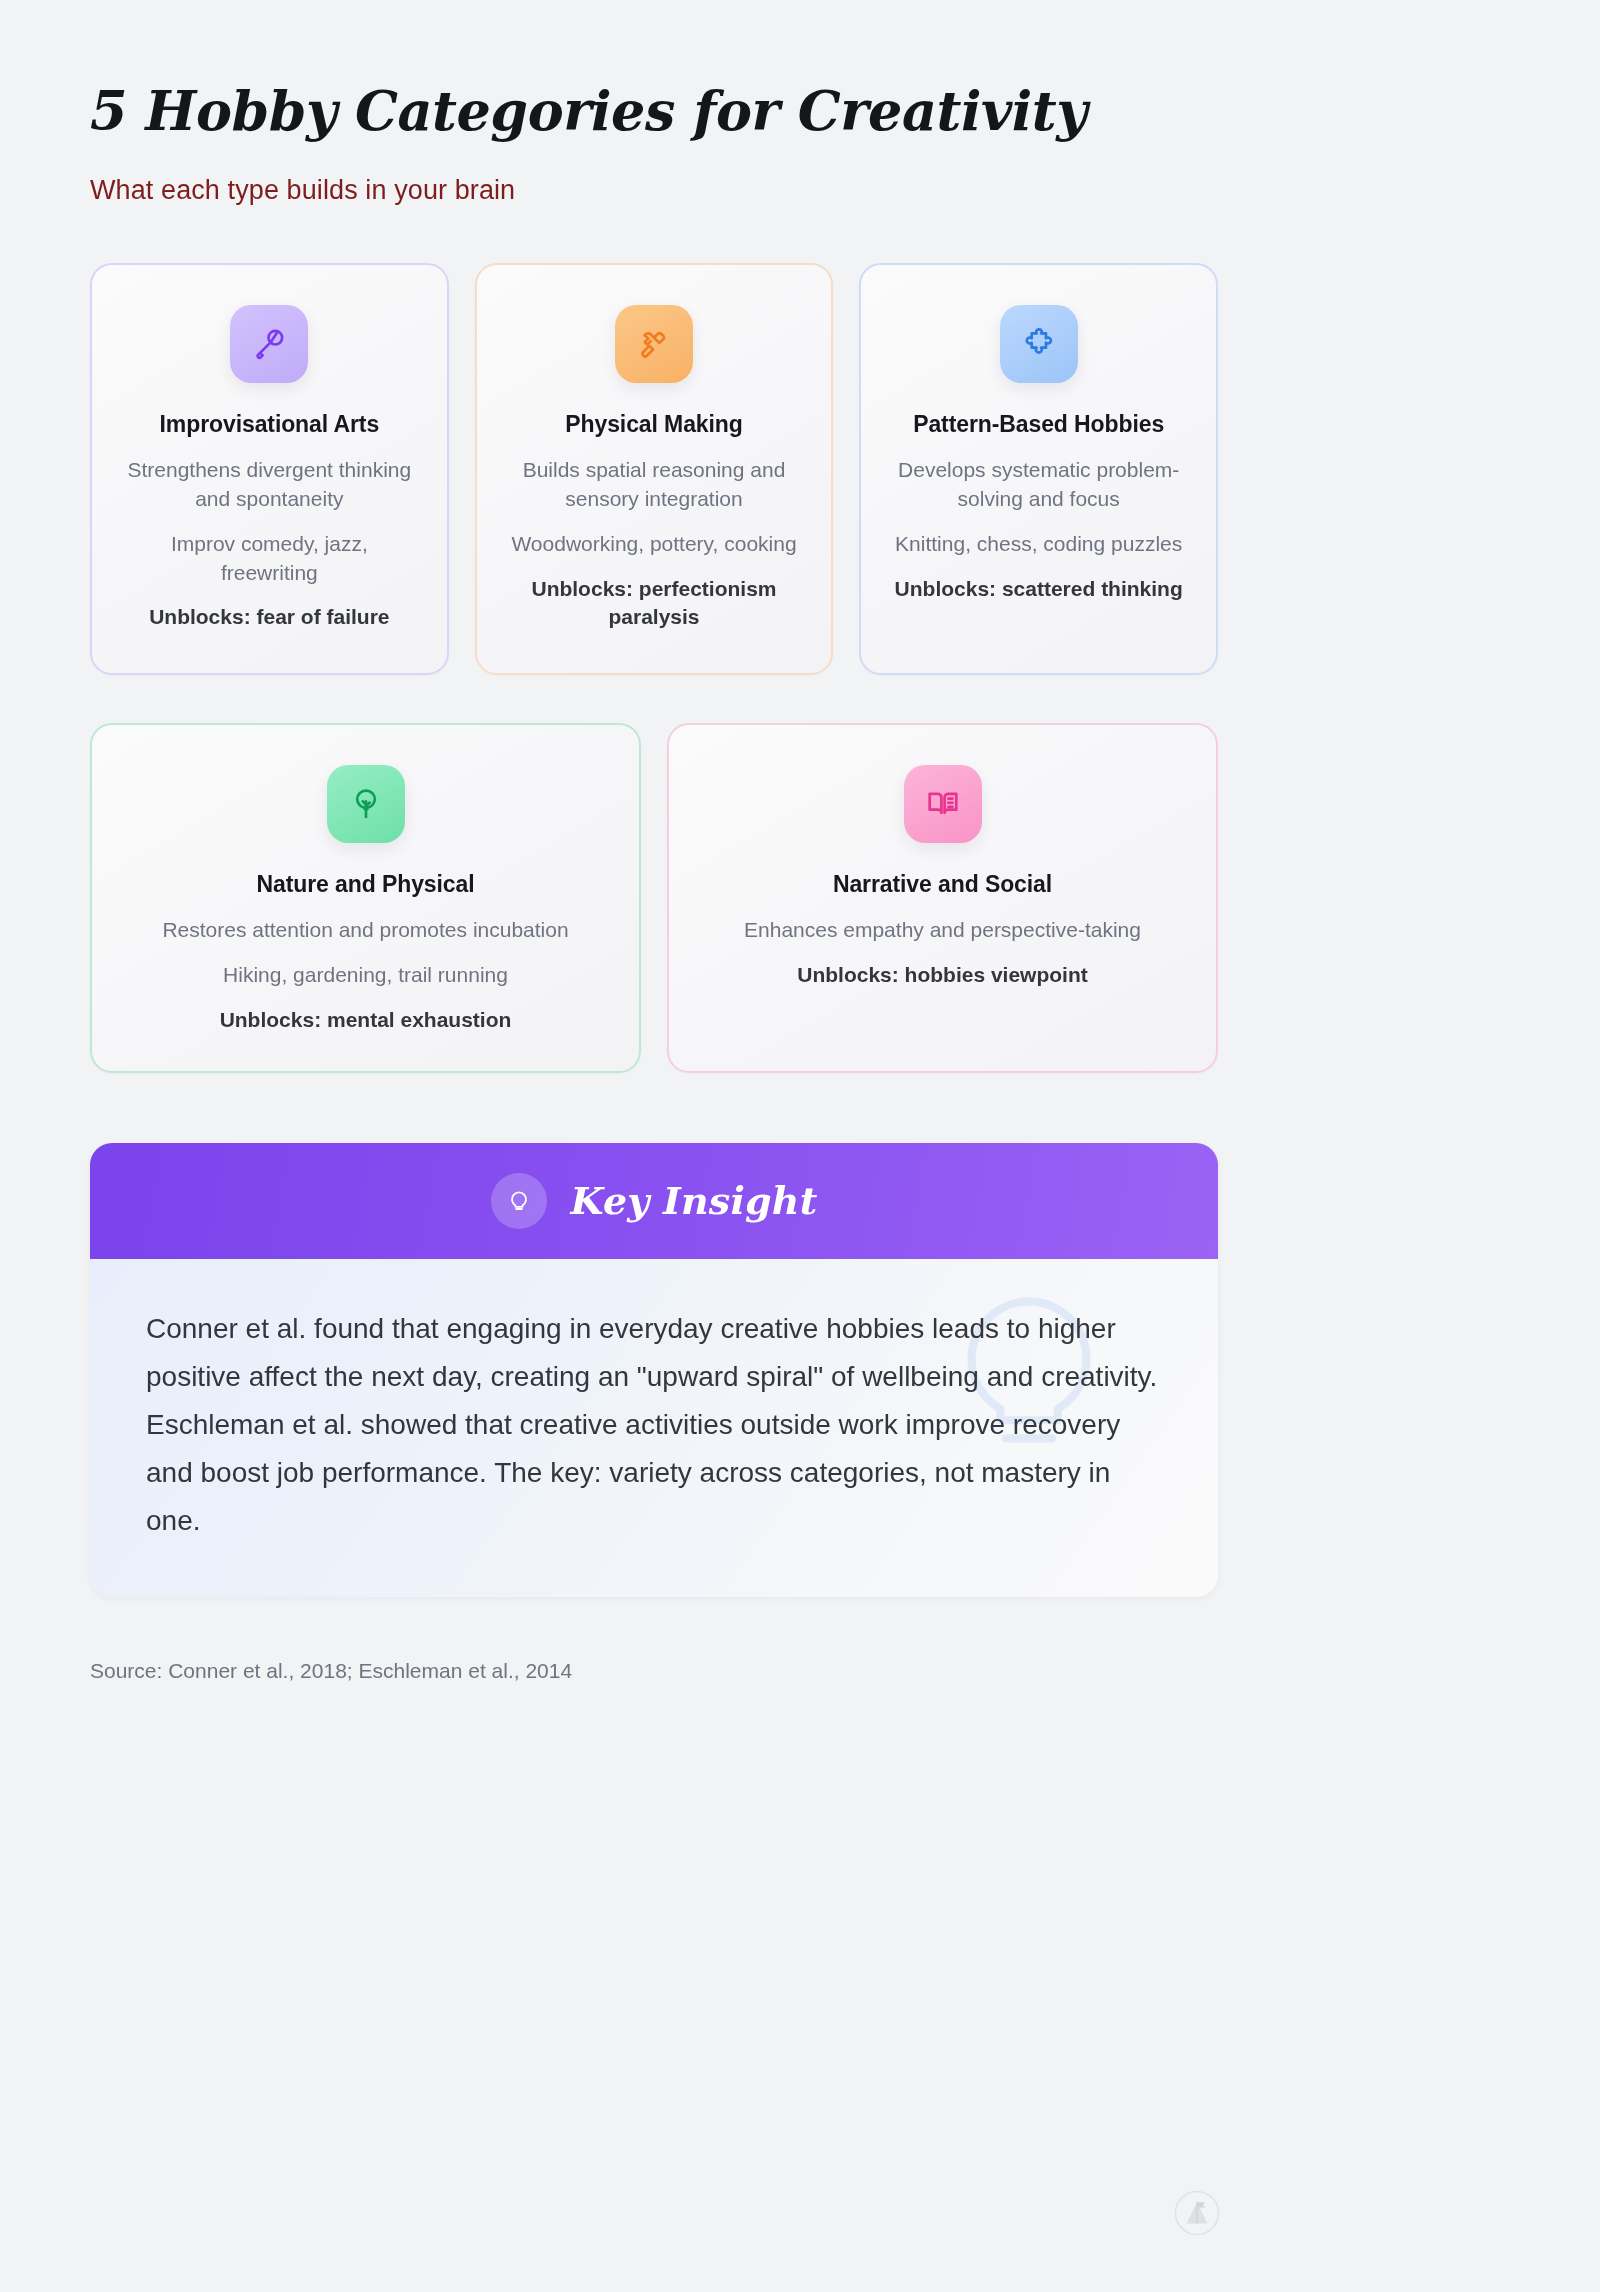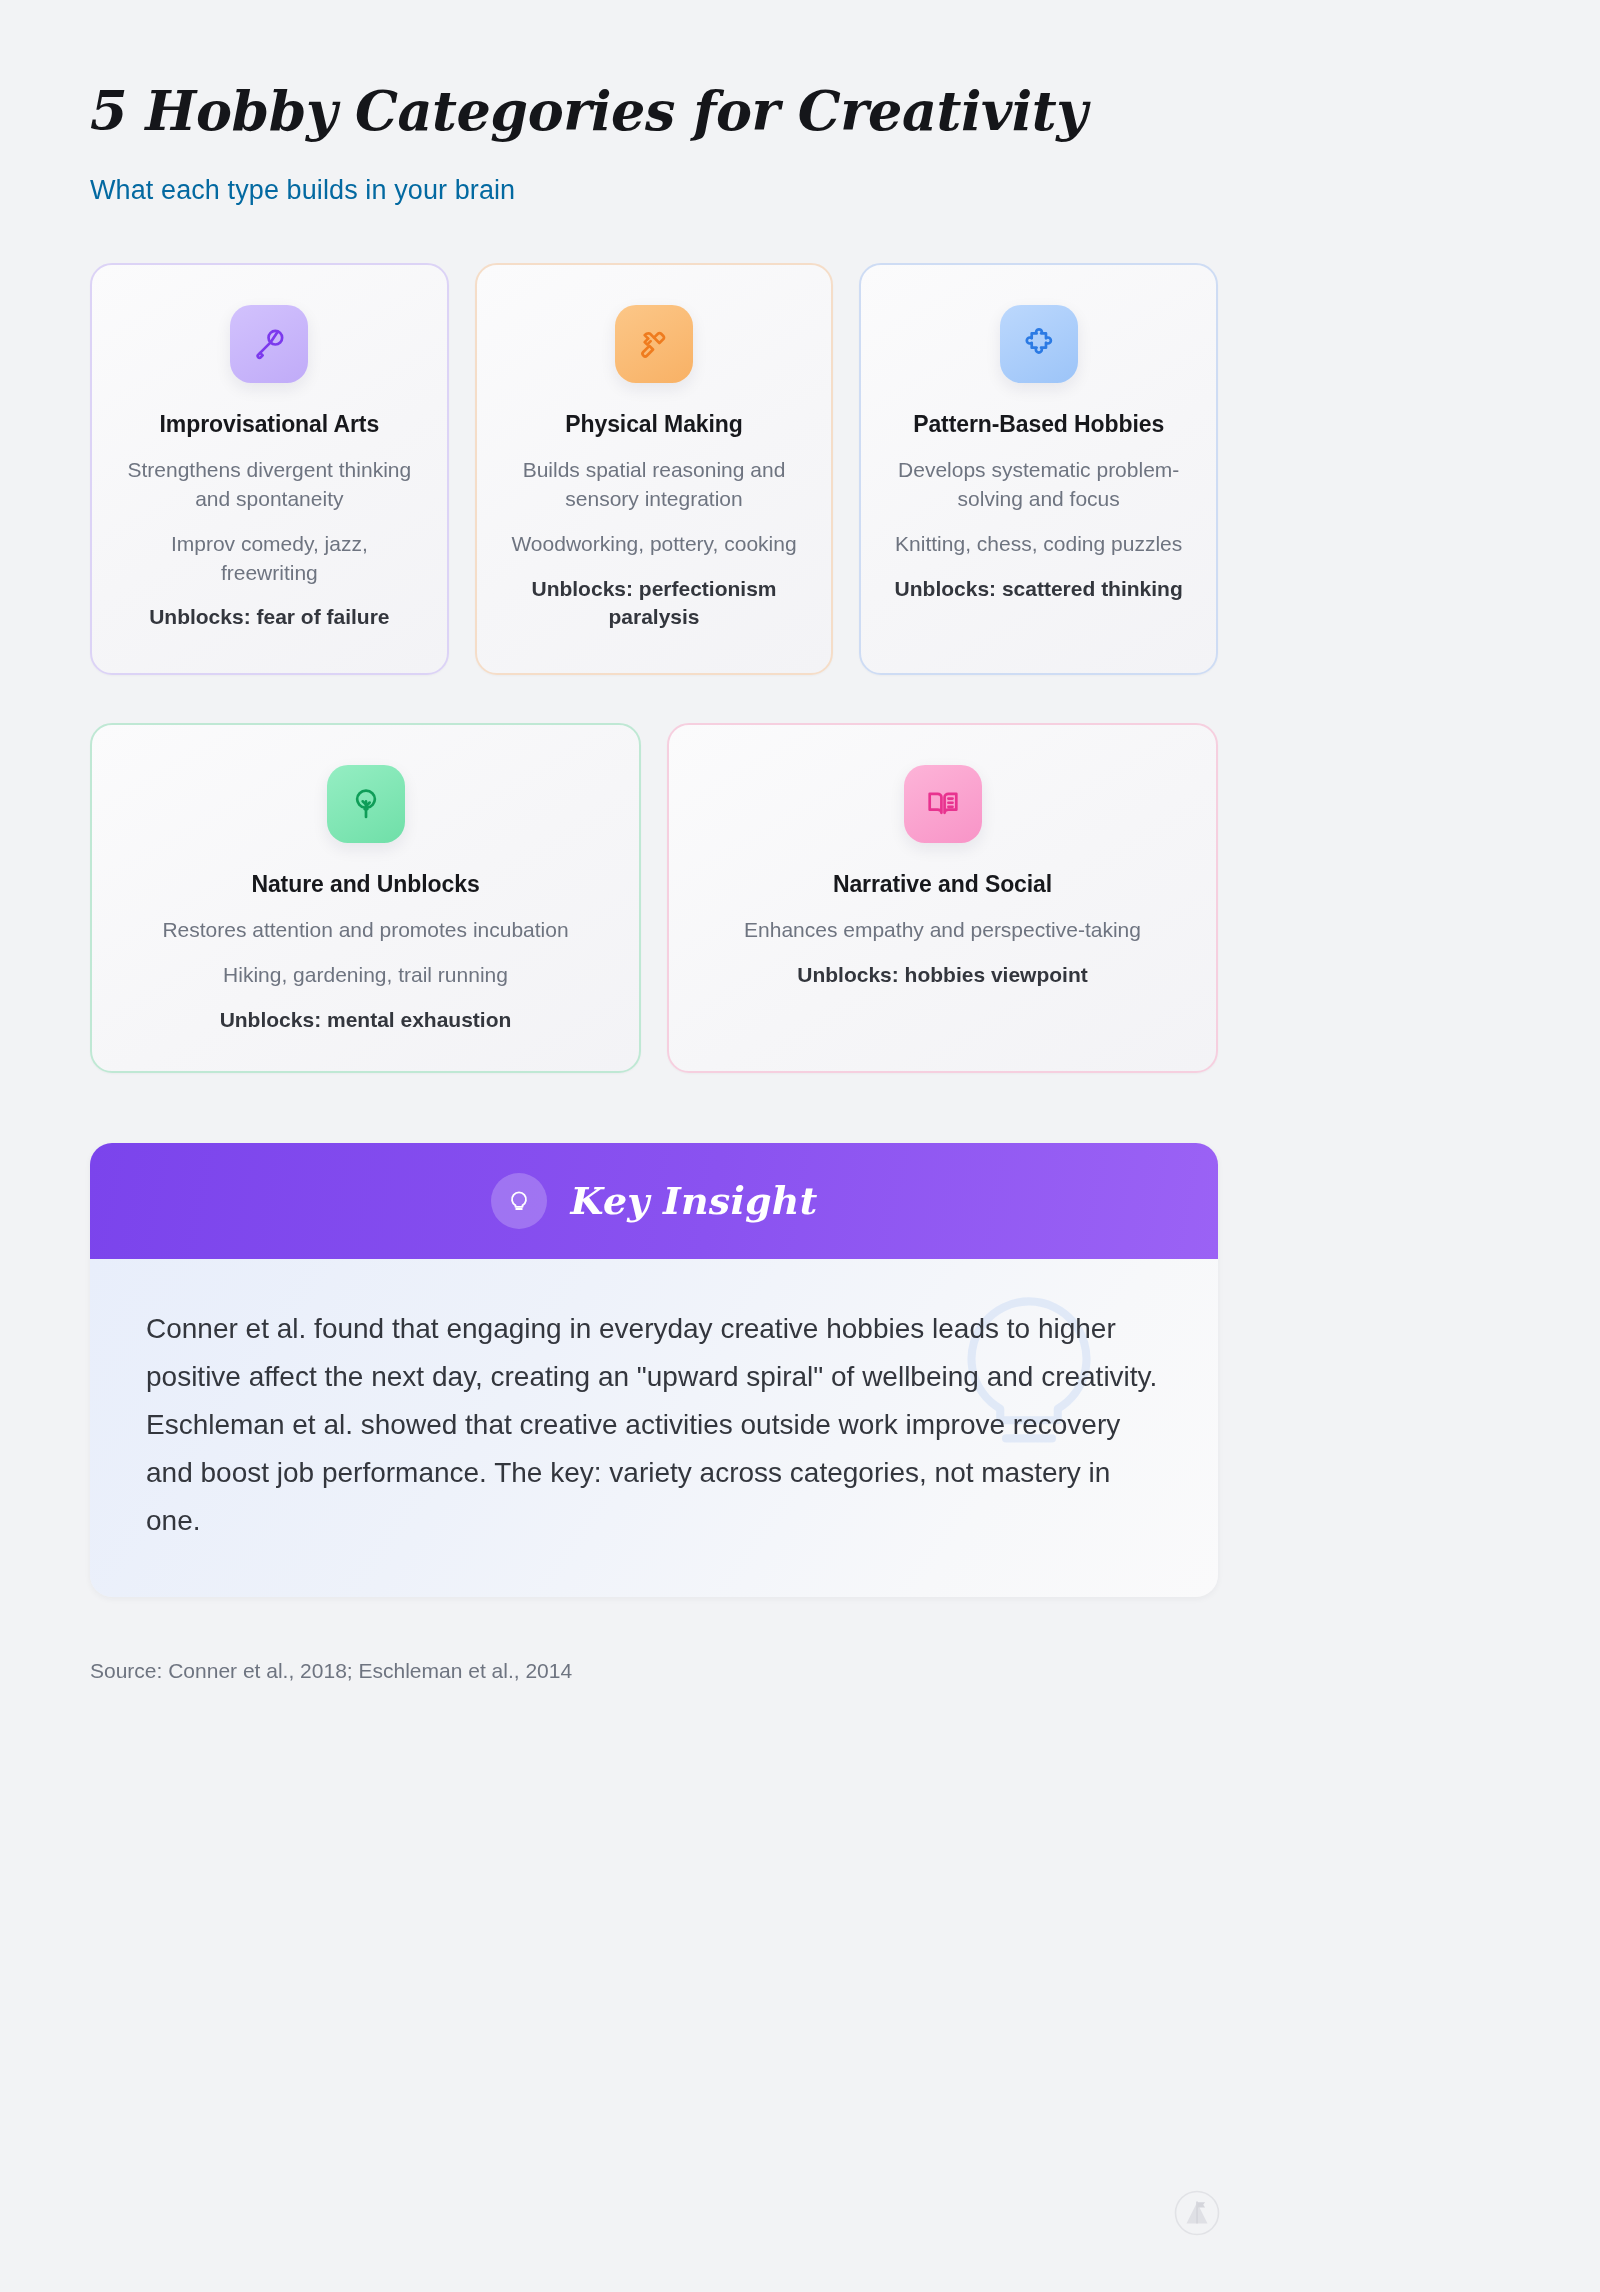--- a/index.html
+++ b/index.html
@@ -18,21 +18,21 @@
     font-weight: 700;
     font-style: italic;
     font-size: 54px;
     letter-spacing: -0.5px;
     color: #15161a;
     line-height: 1.1;
   }
   .subtitle {
     margin-top: 34px;
     font-size: 27px;
-    color: #0369a1;
+    color: #7f1d1d;
     font-weight: 400;
     letter-spacing: 0.1px;
   }
 
   
   .row { display: flex; gap: 26px; }
   .row-top { margin-top: 57px; }
   .row-bottom { margin-top: 48px; }
   .row-bottom .card { flex: 1 1 0; }
   .row-top .card { flex: 1 1 0; }
@@ -216,21 +216,21 @@
       <div class="icon-tile" style="background:linear-gradient(150deg,#95eec3,#6fdfa8)">
         <span>
           <svg width="38" height="38" viewBox="0 0 24 24" fill="none" stroke="#0f9d58" stroke-width="1.7" stroke-linecap="round" stroke-linejoin="round">
             <path d="M12 3.6c3.2 0 5.6 2.4 5.6 5.3 0 2.6-2 4.9-4.6 5.3v.3c0 .4-.4.8-1 .8s-1-.4-1-.8v-.3C8.4 13.8 6.4 11.5 6.4 8.9 6.4 6 8.8 3.6 12 3.6Z"></path>
             <path d="M12 10.4v9.8"></path>
             <path d="m12 13.4 2.3-2.3"></path>
             <path d="M12 12.4 9.9 10.3"></path>
           </svg>
         </span>
       </div>
-      <div class="card-title">Nature and Unblocks</div>
+      <div class="card-title">Nature and Physical</div>
       <div class="card-line">Restores attention and promotes incubation</div>
       <div class="card-line">Hiking, gardening, trail running</div>
       <div class="card-unblocks">Unblocks: mental exhaustion</div>
     </div>
 
     <div class="card short" style="border-color:#f6cfdf">
       <div class="icon-tile" style="background:linear-gradient(150deg,#fdb4d8,#f894c7)">
         <span>
           <svg width="38" height="38" viewBox="0 0 24 24" fill="none" stroke="#e8338f" stroke-width="1.7" stroke-linecap="round" stroke-linejoin="round">
             <path d="M3.6 5.6h5c1.3 0 2.4.9 2.4 2v10c0-1.1-1.1-2-2.4-2h-5Z"></path>

